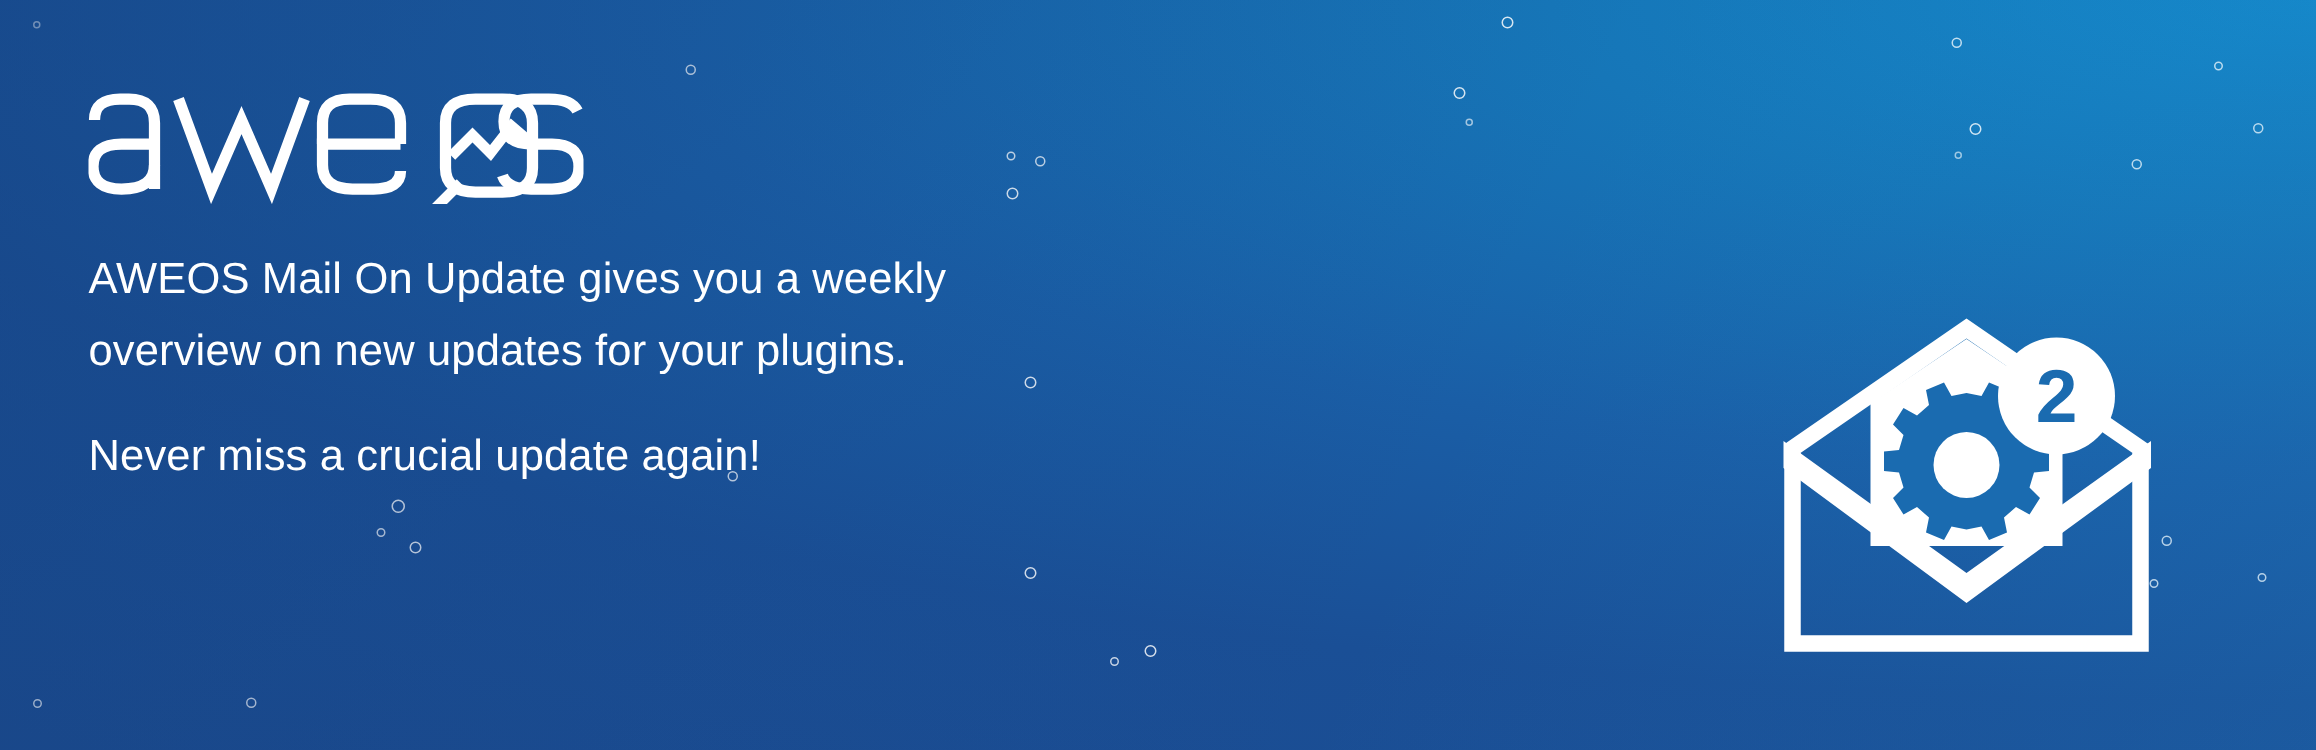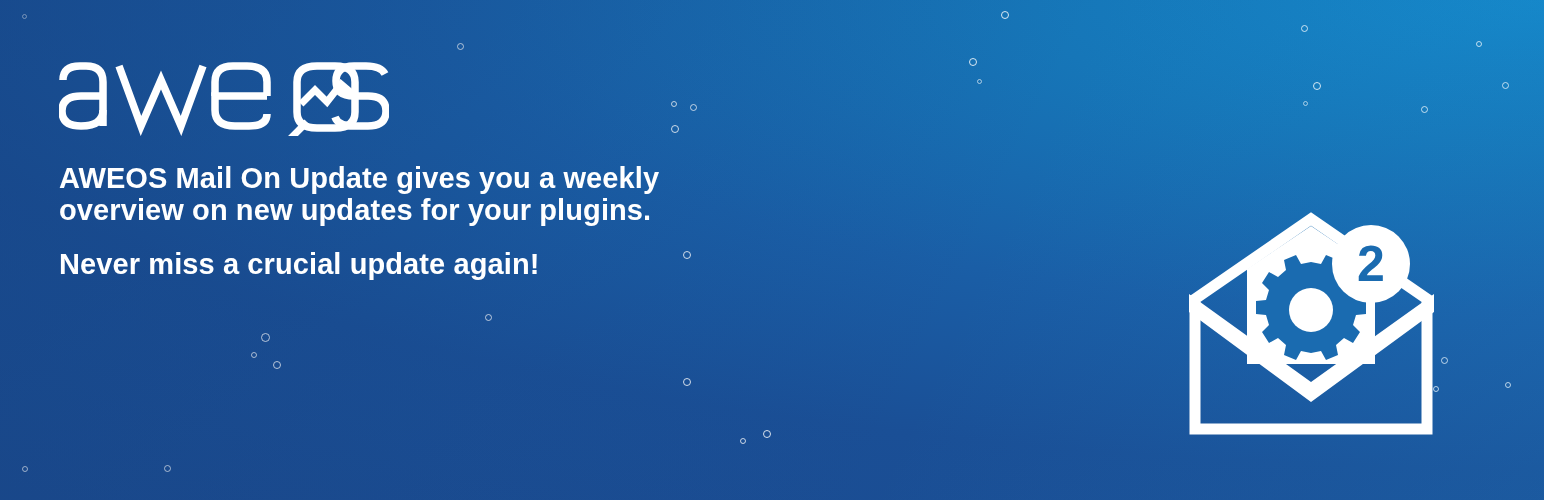--- a/index.html
+++ b/index.html
@@ -58,22 +58,22 @@
 
   .logo-wrap {
     height: 92px;
     margin-bottom: 26px;
   }
   .logo-svg { display: block; }
 
   .tagline {
     color: #ffffff;
     font-size: 29px;
-    line-height: 32px;
-    font-weight: 700;
+    line-height: 48px;
+    font-weight: 400;
     letter-spacing: 0.1px;
     margin: 0 0 22px 0;
     max-width: 640px;
     text-rendering: optimizeLegibility;
   }
   .tagline.second {
     margin-bottom: 0;
   }
 
   

